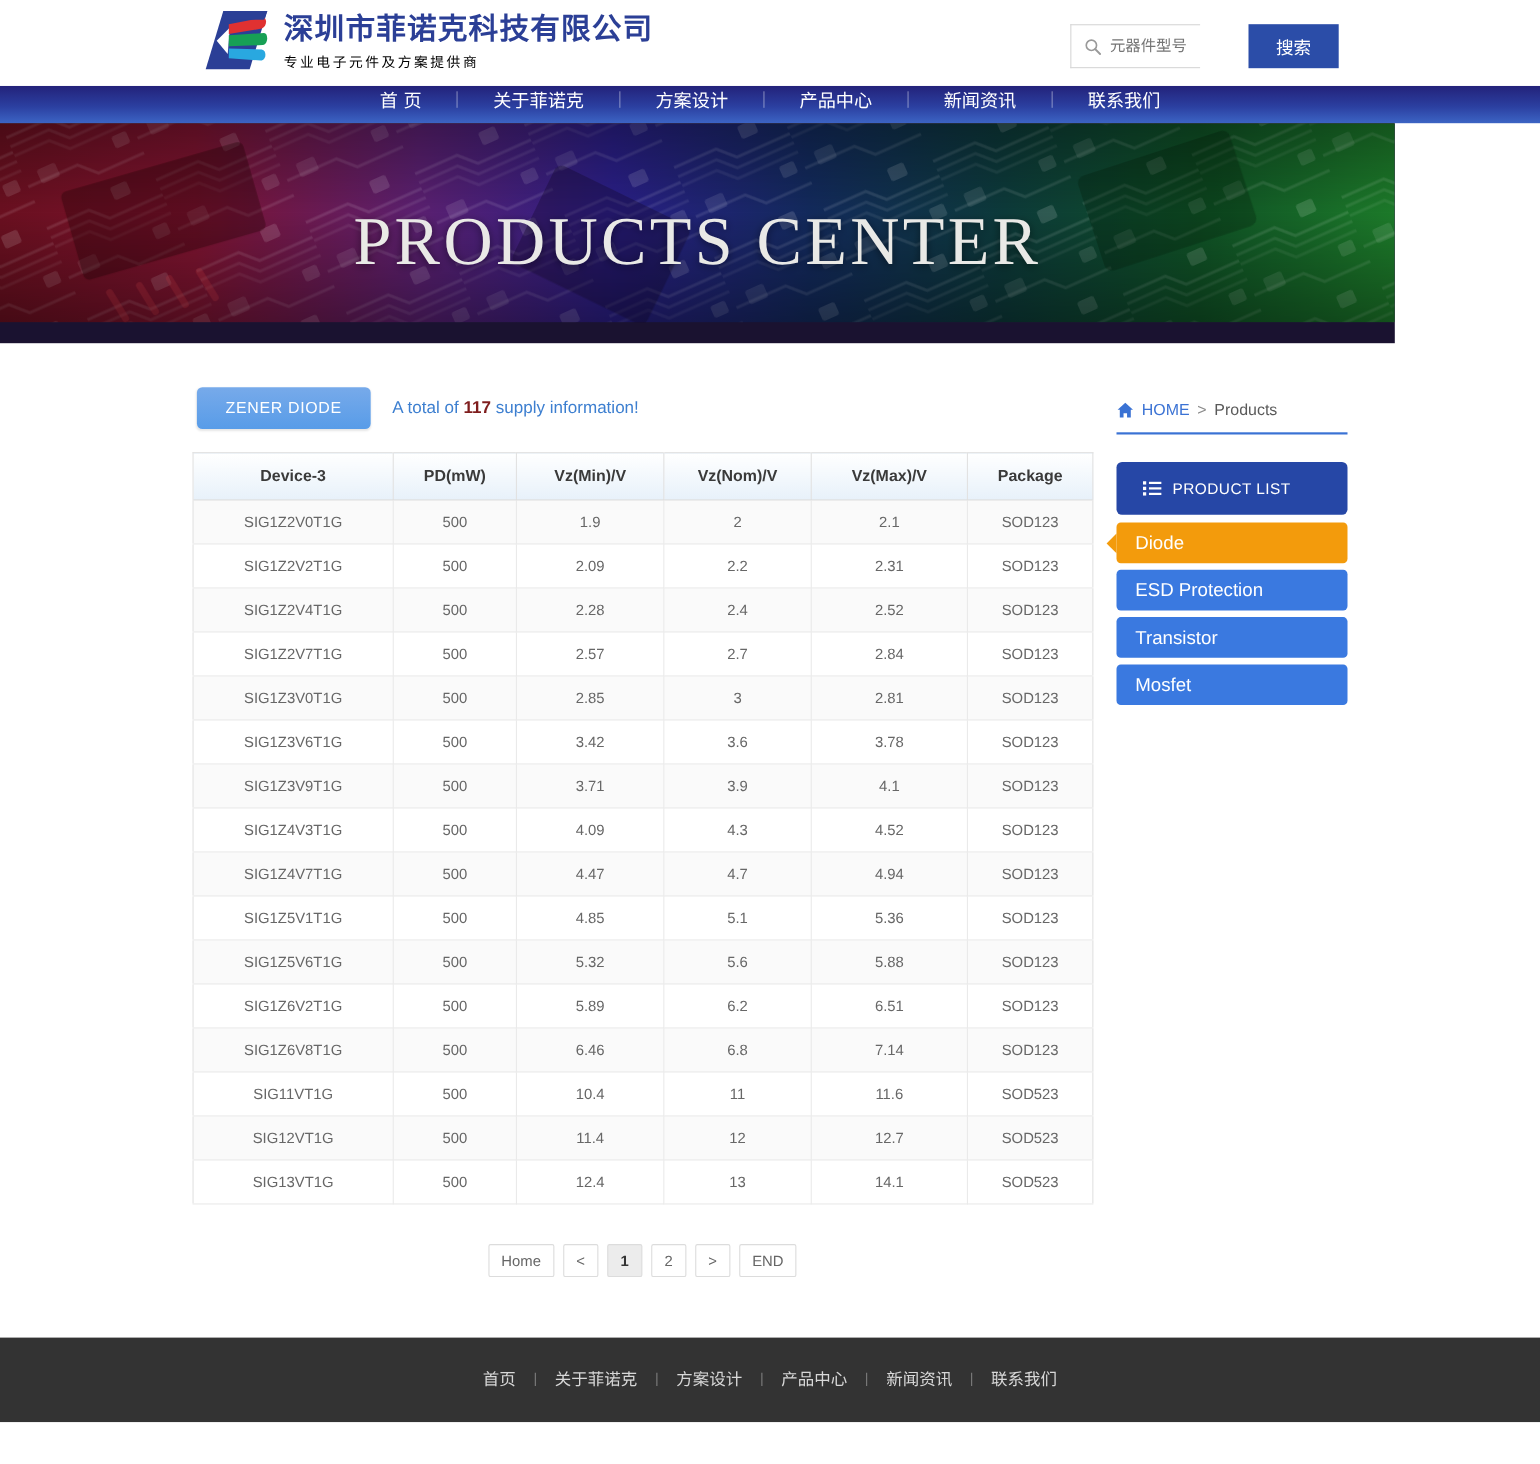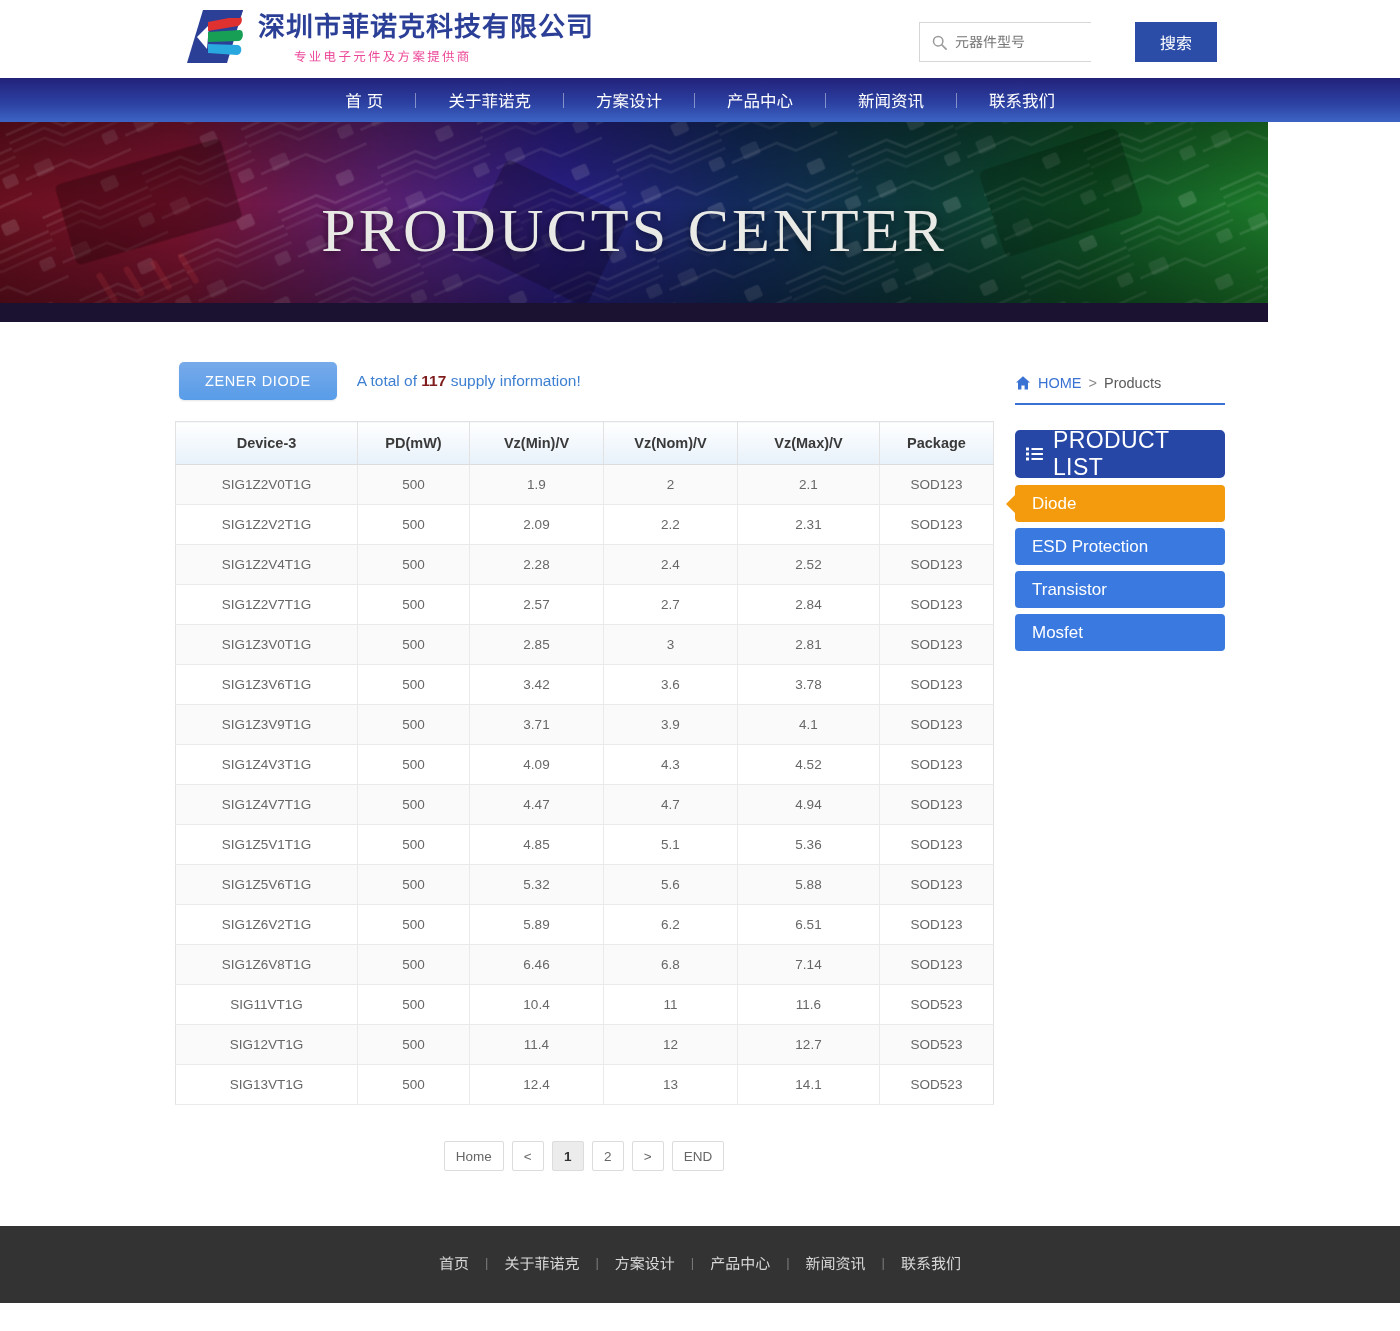--- a/index.html
+++ b/index.html
@@ -37,33 +37,32 @@
   .logo-title {
     font-size: 27px;
     font-weight: bold;
     color: #2b3f96;
     letter-spacing: 1px;
     line-height: 1.15;
     font-family: "DejaVu Sans", "Liberation Sans", sans-serif;
   }
   .logo-sub {
     font-size: 12.5px;
-    color: #ec4899;
+    color: #000000;
     letter-spacing: 2.3px;
     margin-top: 4px;
     font-family: "DejaVu Sans", "Liberation Sans", sans-serif;
-    margin-left: 36px;
   }
   .search-wrap {
     position: absolute;
     right: 8px;
     top: 22px;
     display: flex;
     height: 40px;
-    width: 298px;
+    width: 244px;
     gap: 44px;
   }
   .search-box {
     flex: 1;
     border: 1px solid #d6d6d6;
     border-right: none;
     display: flex;
     align-items: center;
     padding-left: 12px;
     background: #fff;
@@ -85,24 +84,24 @@
     color: #fff;
     border: none;
     font-size: 16px;
     cursor: pointer;
     font-family: "DejaVu Sans", "Liberation Sans", sans-serif;
   }
 
   
   .nav {
     width: 1400px;
-    height: 44px;
+    height: 34px;
     background: linear-gradient(180deg, #23227a 0%, #2b3fa0 55%, #3c64c4 100%);
     display: flex;
-    align-items: center;
+    align-items: flex-start;
     justify-content: center;
   }
   .nav-list { display: flex; align-items: center; }
   .nav-item {
     color: #ffffff;
     font-size: 16.5px;
     padding: 0 32px;
     cursor: pointer;
     white-space: nowrap;
     font-family: "DejaVu Sans", "Liberation Sans", sans-serif;
@@ -243,22 +242,22 @@
 
   .plist { margin-top: 25px; }
   .plist-head {
     background: #2647a6;
     color: #fff;
     border-radius: 5px;
     height: 48px;
     display: flex;
     align-items: center;
     gap: 10px;
-    padding-left: 11px;
-    font-size: 23px;
+    padding-left: 24px;
+    font-size: 14px;
     letter-spacing: .4px;
     margin-bottom: 7px;
   }
   .list-ico { width: 17px; height: 14px; display: block; }
   .plist-item {
     position: relative;
     height: 37px;
     border-radius: 4px;
     display: flex;
     align-items: center;

